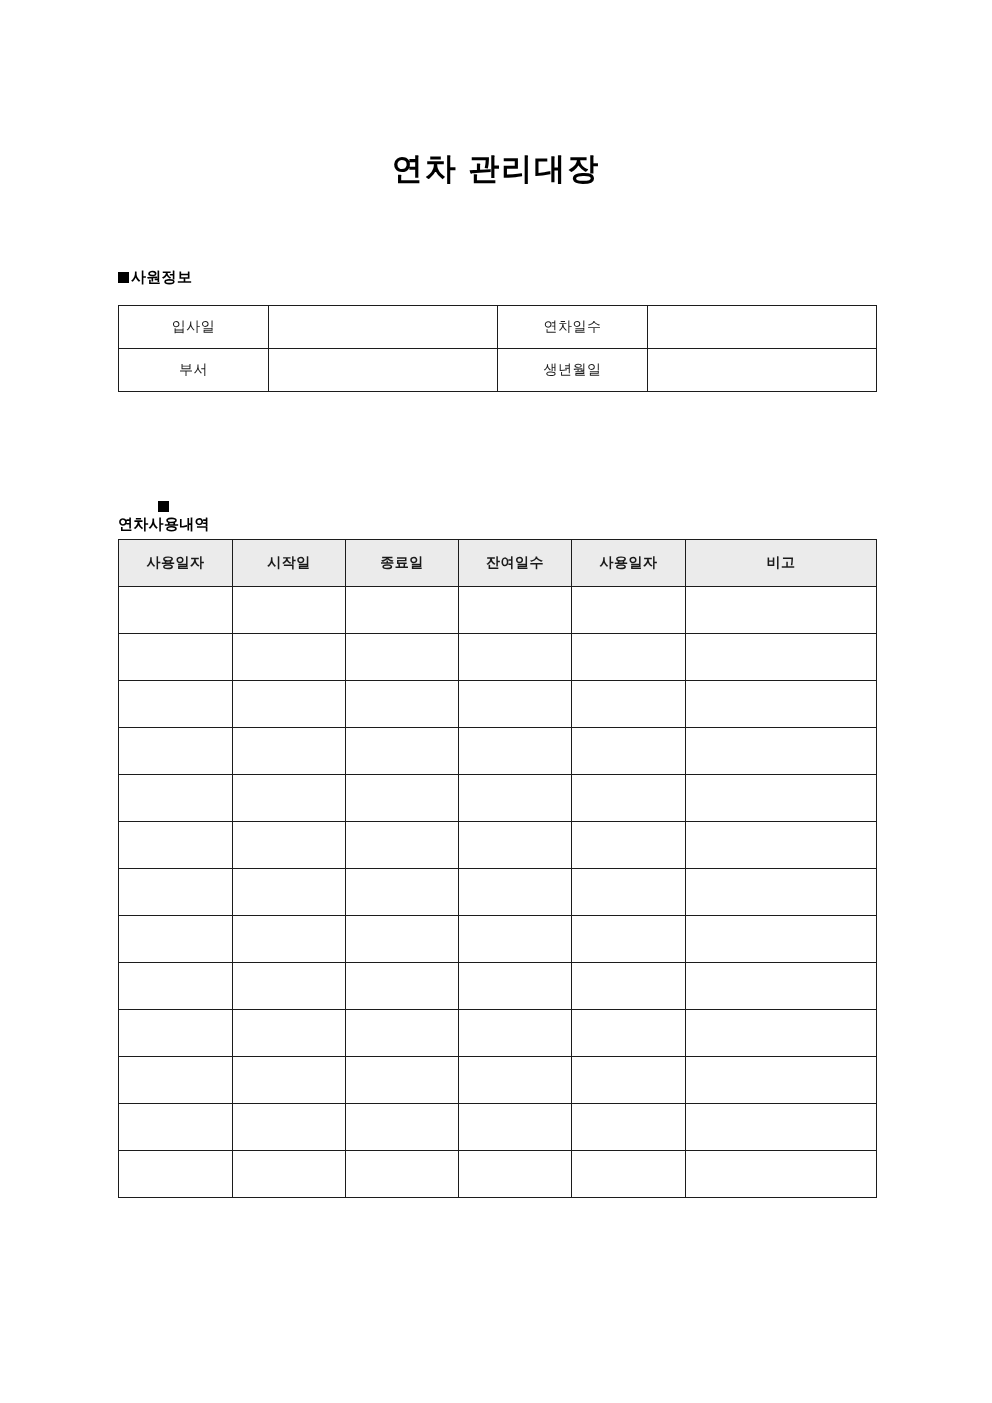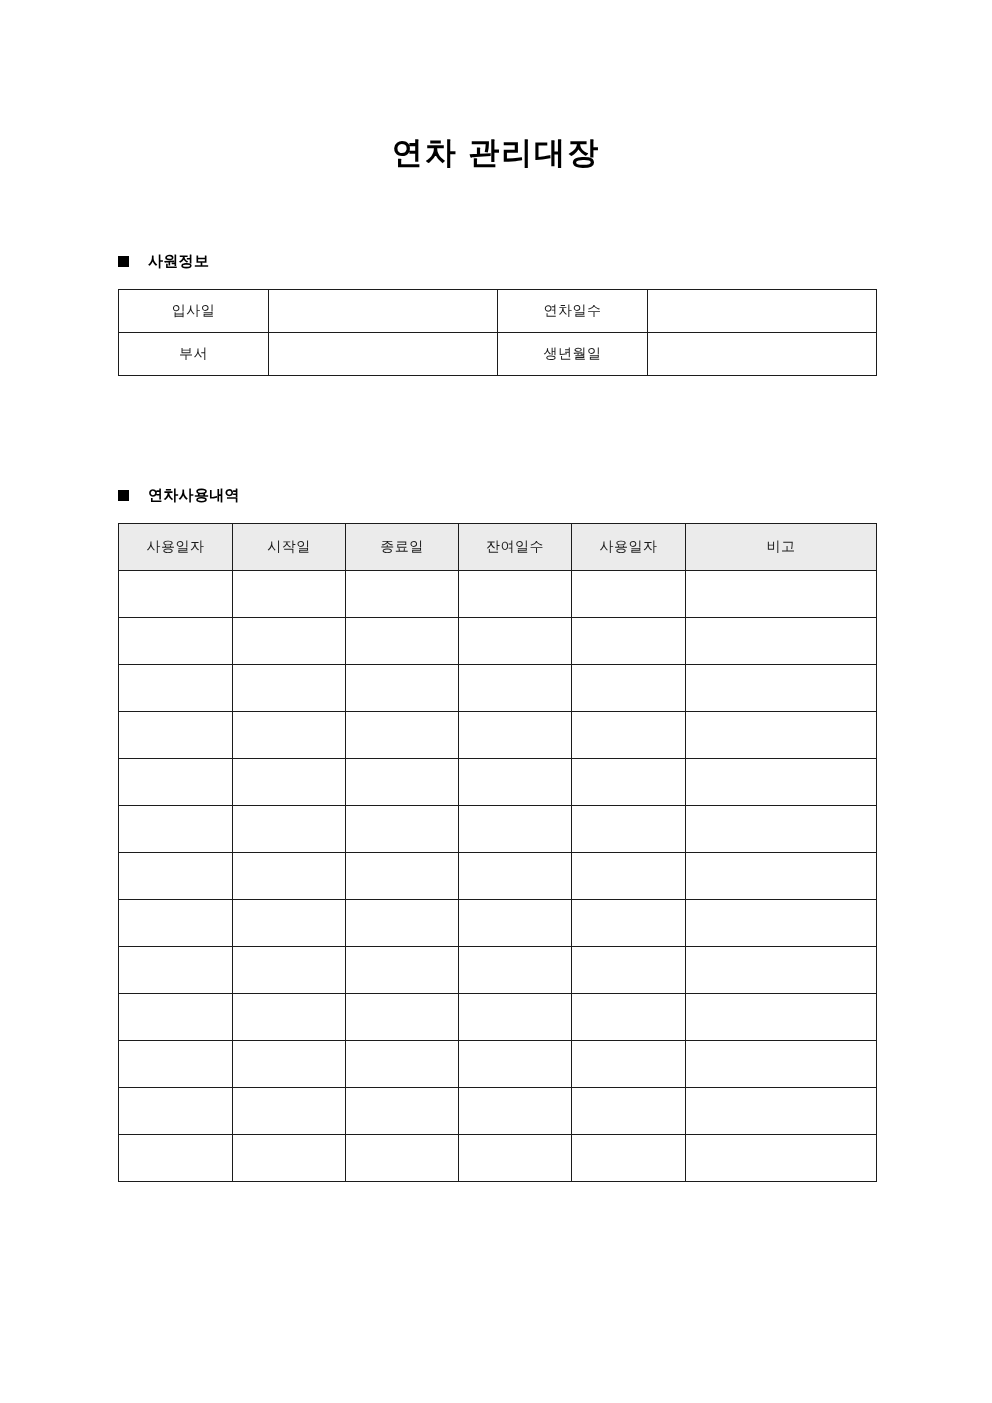--- a/index.html
+++ b/index.html
@@ -16,20 +16,21 @@
     overflow: hidden;
     position: relative;
   }
 
   .page {
     width: 992px;
     height: 991px;
     box-sizing: border-box;
     position: relative;
     background: #ffffff;
+    margin-top: 16px;
   }
 
   
   .doc-title {
     position: absolute;
     left: 0;
     top: 131px;
     width: 992px;
     text-align: center;
     font-size: 31px;
@@ -39,28 +40,28 @@
     color: #000000;
     white-space: pre;
   }
 
   
   .section-heading {
     position: absolute;
     left: 118px;
     display: flex;
     align-items: center;
-    gap: 19px;
+    gap: 2px;
     font-size: 15px;
     font-weight: bold;
     line-height: 20px;
     color: #000000;
   }
   .section-heading.sec-1 { top: 251px; }
-  .section-heading.sec-2 { top: 485px; }
+  .section-heading.sec-2 { top: 485px; flex-direction: column; }
 
   .bullet-square {
     display: inline-block;
     width: 11px;
     height: 11px;
     background: #000000;
     flex: none;
   }
   .section-heading-label {
     letter-spacing: 0.3px;
@@ -106,21 +107,21 @@
     left: 118px;
     top: 523px;
     width: 758px;
   }
   #leave-usage-table thead tr { height: 47px; }
   #leave-usage-table tbody tr { height: 47px; }
   #leave-usage-table th {
     border: 1px solid #1c1c1c;
     background: #ebebeb;
     font-size: 14px;
-    font-weight: normal;
+    font-weight: bold;
     letter-spacing: 0.5px;
     text-align: center;
     vertical-align: middle;
     color: #1a1a1a;
     padding: 0;
   }
   #leave-usage-table col.c1 { width: 114px; }
   #leave-usage-table col.c2 { width: 113px; }
   #leave-usage-table col.c3 { width: 113px; }
   #leave-usage-table col.c4 { width: 113px; }

